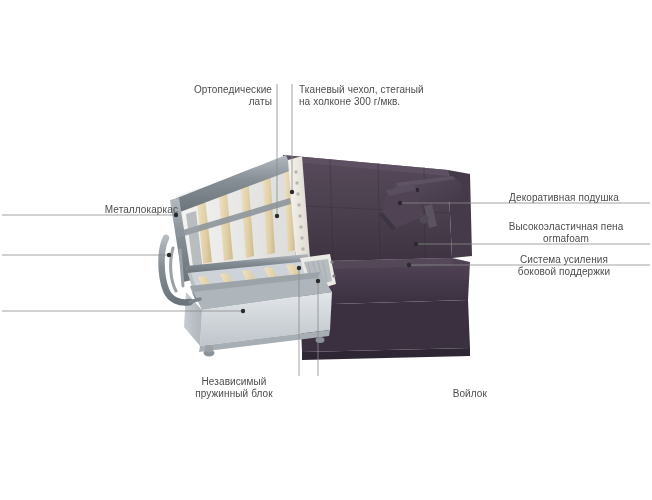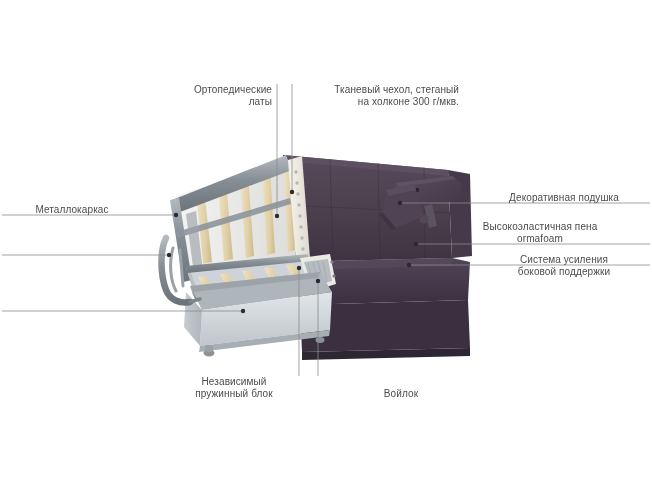--- a/index.html
+++ b/index.html
@@ -18,24 +18,24 @@
     overflow: hidden;
   }
   .callout {
     position: absolute;
     font-size: 10px;
     line-height: 11.5px;
     color: #4c4c4c;
     letter-spacing: 0.1px;
     white-space: pre-line;
   }
-  .callout.left   { text-align: center; }
+  .callout.left   { text-align: right; margin-left: 36px; }
   .callout.right  { text-align: center; }
   .callout.top-r  { text-align: right; }
-  .callout.top-l  { text-align: right; }
+  .callout.top-l  { text-align: left; }
   .svg-layer {
     position: absolute;
     left: 0;
     top: 0;
     width: 652px;
     height: 500px;
   }
 </style>
 </head>
 <body>
@@ -261,21 +261,21 @@
 
   <div class="callout top-l" style="left:299px; top:84px; width:160px;">Тканевый чехол, стеганый
 на холконе 300 г/мкв.</div>
 
   <div class="callout left" style="left:2px; top:204px; width:140px;">Металлокаркас</div>
 
 
 
   <div class="callout right" style="left:480px; top:192px; width:168px;">Декоративная подушка</div>
 
-  <div class="callout right" style="left:456px; top:221px; width:168px;">Высокоэластичная пена
+  <div class="callout right" style="left:482px; top:221px; width:168px;">Высокоэластичная пена
 ormafoam</div>
 
   <div class="callout right" style="left:175px; top:376px; width:118px;">Независимый
 пружинный блок</div>
 
   <div class="callout right" style="left:480px; top:254px; width:168px;">Система усиления
 боковой поддержки</div>
 
   <div class="callout left" style="left:323px; top:388px; width:100px;padding-left:28px;">Войлок</div>
 

